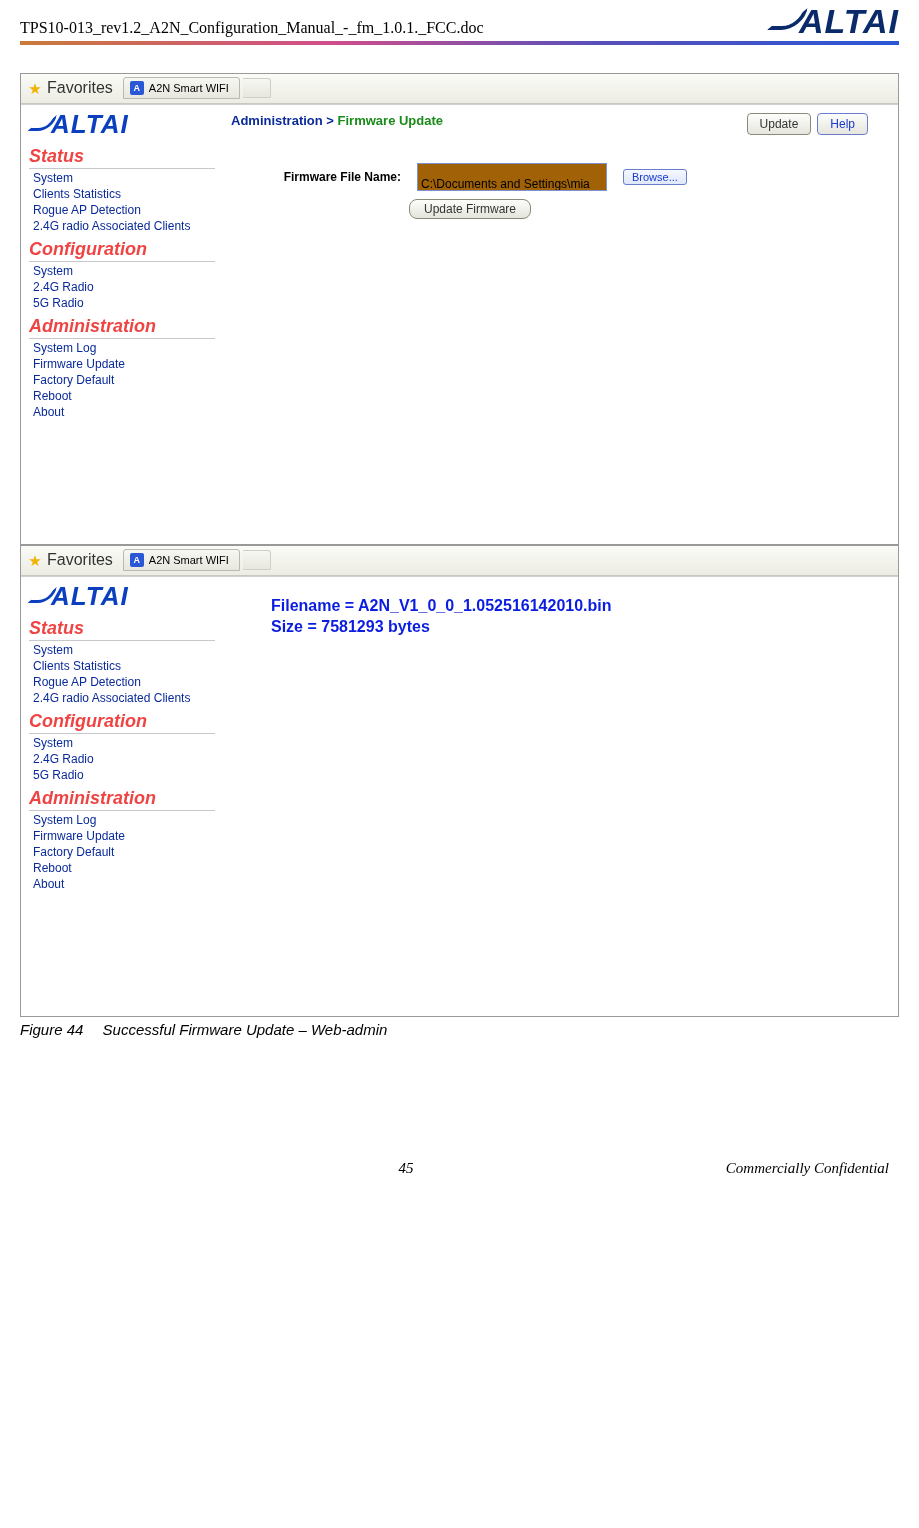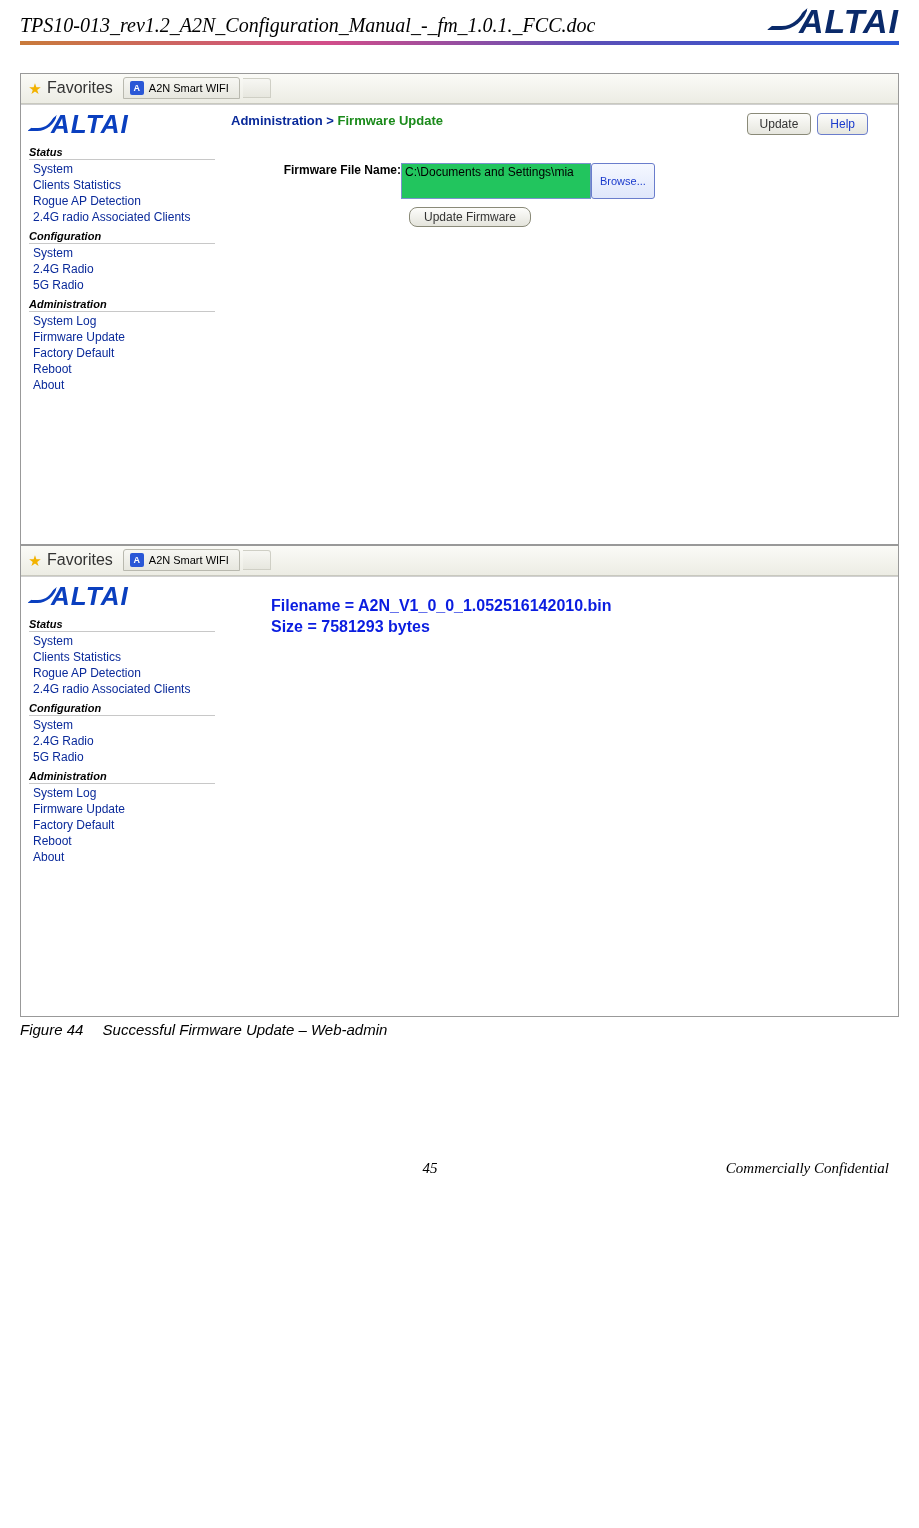--- a/index.html
+++ b/index.html
@@ -15,22 +15,21 @@
   .page {
     padding: 0 20px 20px 20px;
   }
   .doc-header {
     display: flex;
     justify-content: space-between;
     align-items: flex-end;
     padding: 6px 0 4px 0;
   }
   .doc-title {
-    font-style: italic;
-    font-size: 20px;
+    font-size: 16px;
     font-family: "Times New Roman", serif;
   }
   .doc-logo {
     font-family: "Arial Black", Arial, sans-serif;
     font-weight: 900;
     font-style: italic;
     font-size: 34px;
     color: #0a2a6a;
     letter-spacing: 1px;
     display: flex;
@@ -135,22 +134,22 @@
     border-top-color: transparent;
     border-left-color: transparent;
     border-radius: 0 0 16px 0;
     transform: skewX(-12deg) translateY(-1px);
     margin-right: -4px;
   }
   .nav-section-title {
     font-family: Verdana, Arial, sans-serif;
     font-weight: bold;
     font-style: italic;
-    font-size: 11px;
-    color: #000000;
+    font-size: 18px;
+    color: #ef4444;
     margin: 6px 0 2px 0;
     border-bottom: 1px solid #c8c8c8;
     padding-bottom: 1px;
   }
   .nav-link {
     display: block;
     font-family: Verdana, Arial, sans-serif;
     font-size: 12px;
     color: #0a2a9a;
     margin: 2px 0 2px 4px;
@@ -202,38 +201,39 @@
     border-radius: 8px;
     padding: 2px 14px;
     color: #333;
     border: 1px solid #8a8a78;
     background: linear-gradient(#fdfdfb, #e4e4dc);
     font-size: 12px;
   }
   .form-area { margin-top: 28px; }
   .form-row {
     display: flex;
-    gap: 0;
+    align-items: center;
+    gap: 16px;
     margin-bottom: 8px;
     margin-left: 20px;
   }
   .form-label {
     font-weight: bold;
     font-size: 12px;
     width: 150px;
     text-align: right;
   }
   .text-input {
     font-family: Arial, sans-serif;
     font-size: 12px;
     width: 190px;
-    height: 36px;
+    height: 28px;
     border: 1px solid #7a93cc;
-    padding: 1px 3px;
-    background: #22c55e;
+    padding: 13px 3px;
+    background: #a16207;
     overflow: hidden;
     white-space: nowrap;
   }
   .update-fw-row { margin-left: 178px; }
 
   .result-block {
     margin-top: 10px;
     margin-left: 40px;
     font-family: Arial, sans-serif;
     font-weight: bold;
@@ -253,21 +253,21 @@
     display: flex;
     justify-content: space-between;
     align-items: flex-end;
     padding: 90px 10px 20px 10px;
     font-style: italic;
     font-size: 15px;
     font-family: "Times New Roman", serif;
   }
   .page-num {
     position: relative;
-    left: 52px;
+    left: 28px;
   }
 </style>
 </head>
 <body>
 
 <div class="page">
 
   <div class="doc-header">
     <span class="doc-title">TPS10-013_rev1.2_A2N_Configuration_Manual_-_fm_1.0.1._FCC.doc</span>
     <span class="doc-logo">

